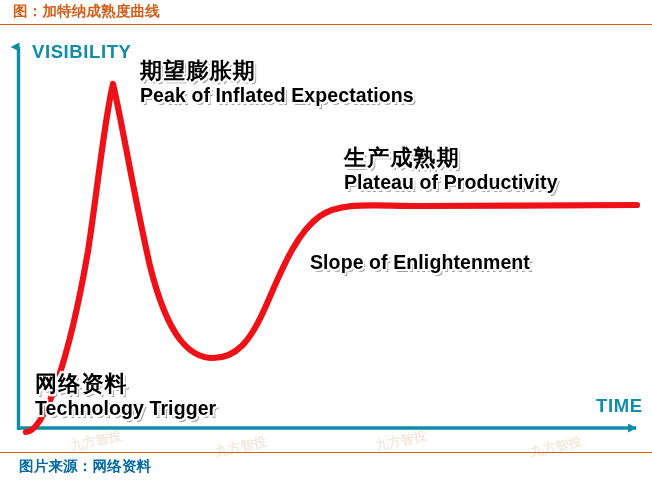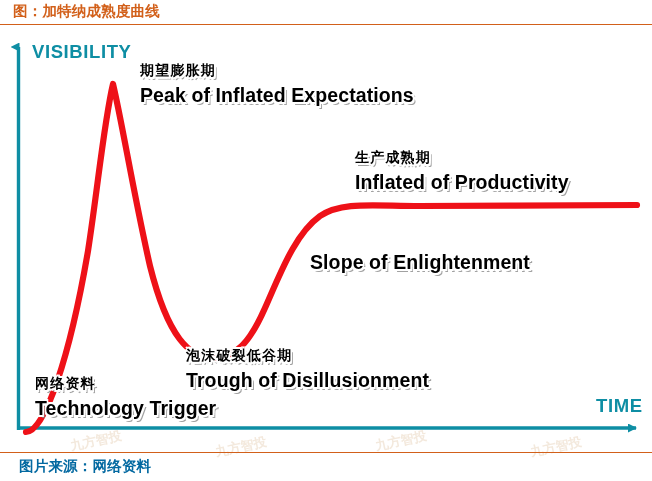--- a/index.html
+++ b/index.html
@@ -110,33 +110,33 @@
     font-weight: bold;
     text-shadow:
       -1.6px -1.6px 0 #ffffff,  1.6px -1.6px 0 #ffffff,
       -1.6px  1.6px 0 #ffffff,  1.6px  1.6px 0 #ffffff,
       -1.6px  0    0 #ffffff,   1.6px  0    0 #ffffff,
        0    -1.6px 0 #ffffff,   0     1.6px 0 #ffffff,
        2.6px 2.6px 0.6px rgba(130,130,130,0.75);
   }
   .stage-label .cn {
     display: block;
-    font-size: 14px;
+    font-size: 22px;
     letter-spacing: 1.2px;
     line-height: 25px;
   }
   .stage-label .en {
     display: block;
     font-size: 19.5px;
     letter-spacing: 0.1px;
     line-height: 25px;
   }
 
   #label-peak      { left: 140px; top: 58px; }
-  #label-plateau   { left: 355px; top: 145px; }
+  #label-plateau   { left: 344px; top: 145px; }
   #label-slope     { left: 310px; top: 250px; }
   #label-trough    { left: 186px; top: 343px; }
   #label-trigger   { left: 35px;  top: 371px; }
 </style>
 </head>
 <body>
 
 <div id="page">
 
   <div class="watermark" style="left:70px; top:432px;">九方智投</div>
@@ -177,31 +177,27 @@
   <div class="axis-title" id="visibility-label">VISIBILITY</div>
   <div class="axis-title" id="time-label">TIME</div>
 
   <div class="stage-label" id="label-peak">
     <span class="cn">期望膨胀期</span>
     <span class="en">Peak of Inflated Expectations</span>
   </div>
 
   <div class="stage-label" id="label-plateau">
     <span class="cn">生产成熟期</span>
-    <span class="en">Inflated of Productivity</span>
+    <span class="en">Plateau of Productivity</span>
   </div>
 
   <div class="stage-label" id="label-slope">
     <span class="en">Slope of Enlightenment</span>
   </div>
 
-  <div class="stage-label" id="label-trough">
-    <span class="cn">泡沫破裂低谷期</span>
-    <span class="en">Trough of Disillusionment</span>
-  </div>
 
   <div class="stage-label" id="label-trigger">
     <span class="cn">网络资料</span>
     <span class="en">Technology Trigger</span>
   </div>
 
   <div id="footer-rule"></div>
   <div id="footer-text">图片来源：网络资料</div>
 
 </div>

